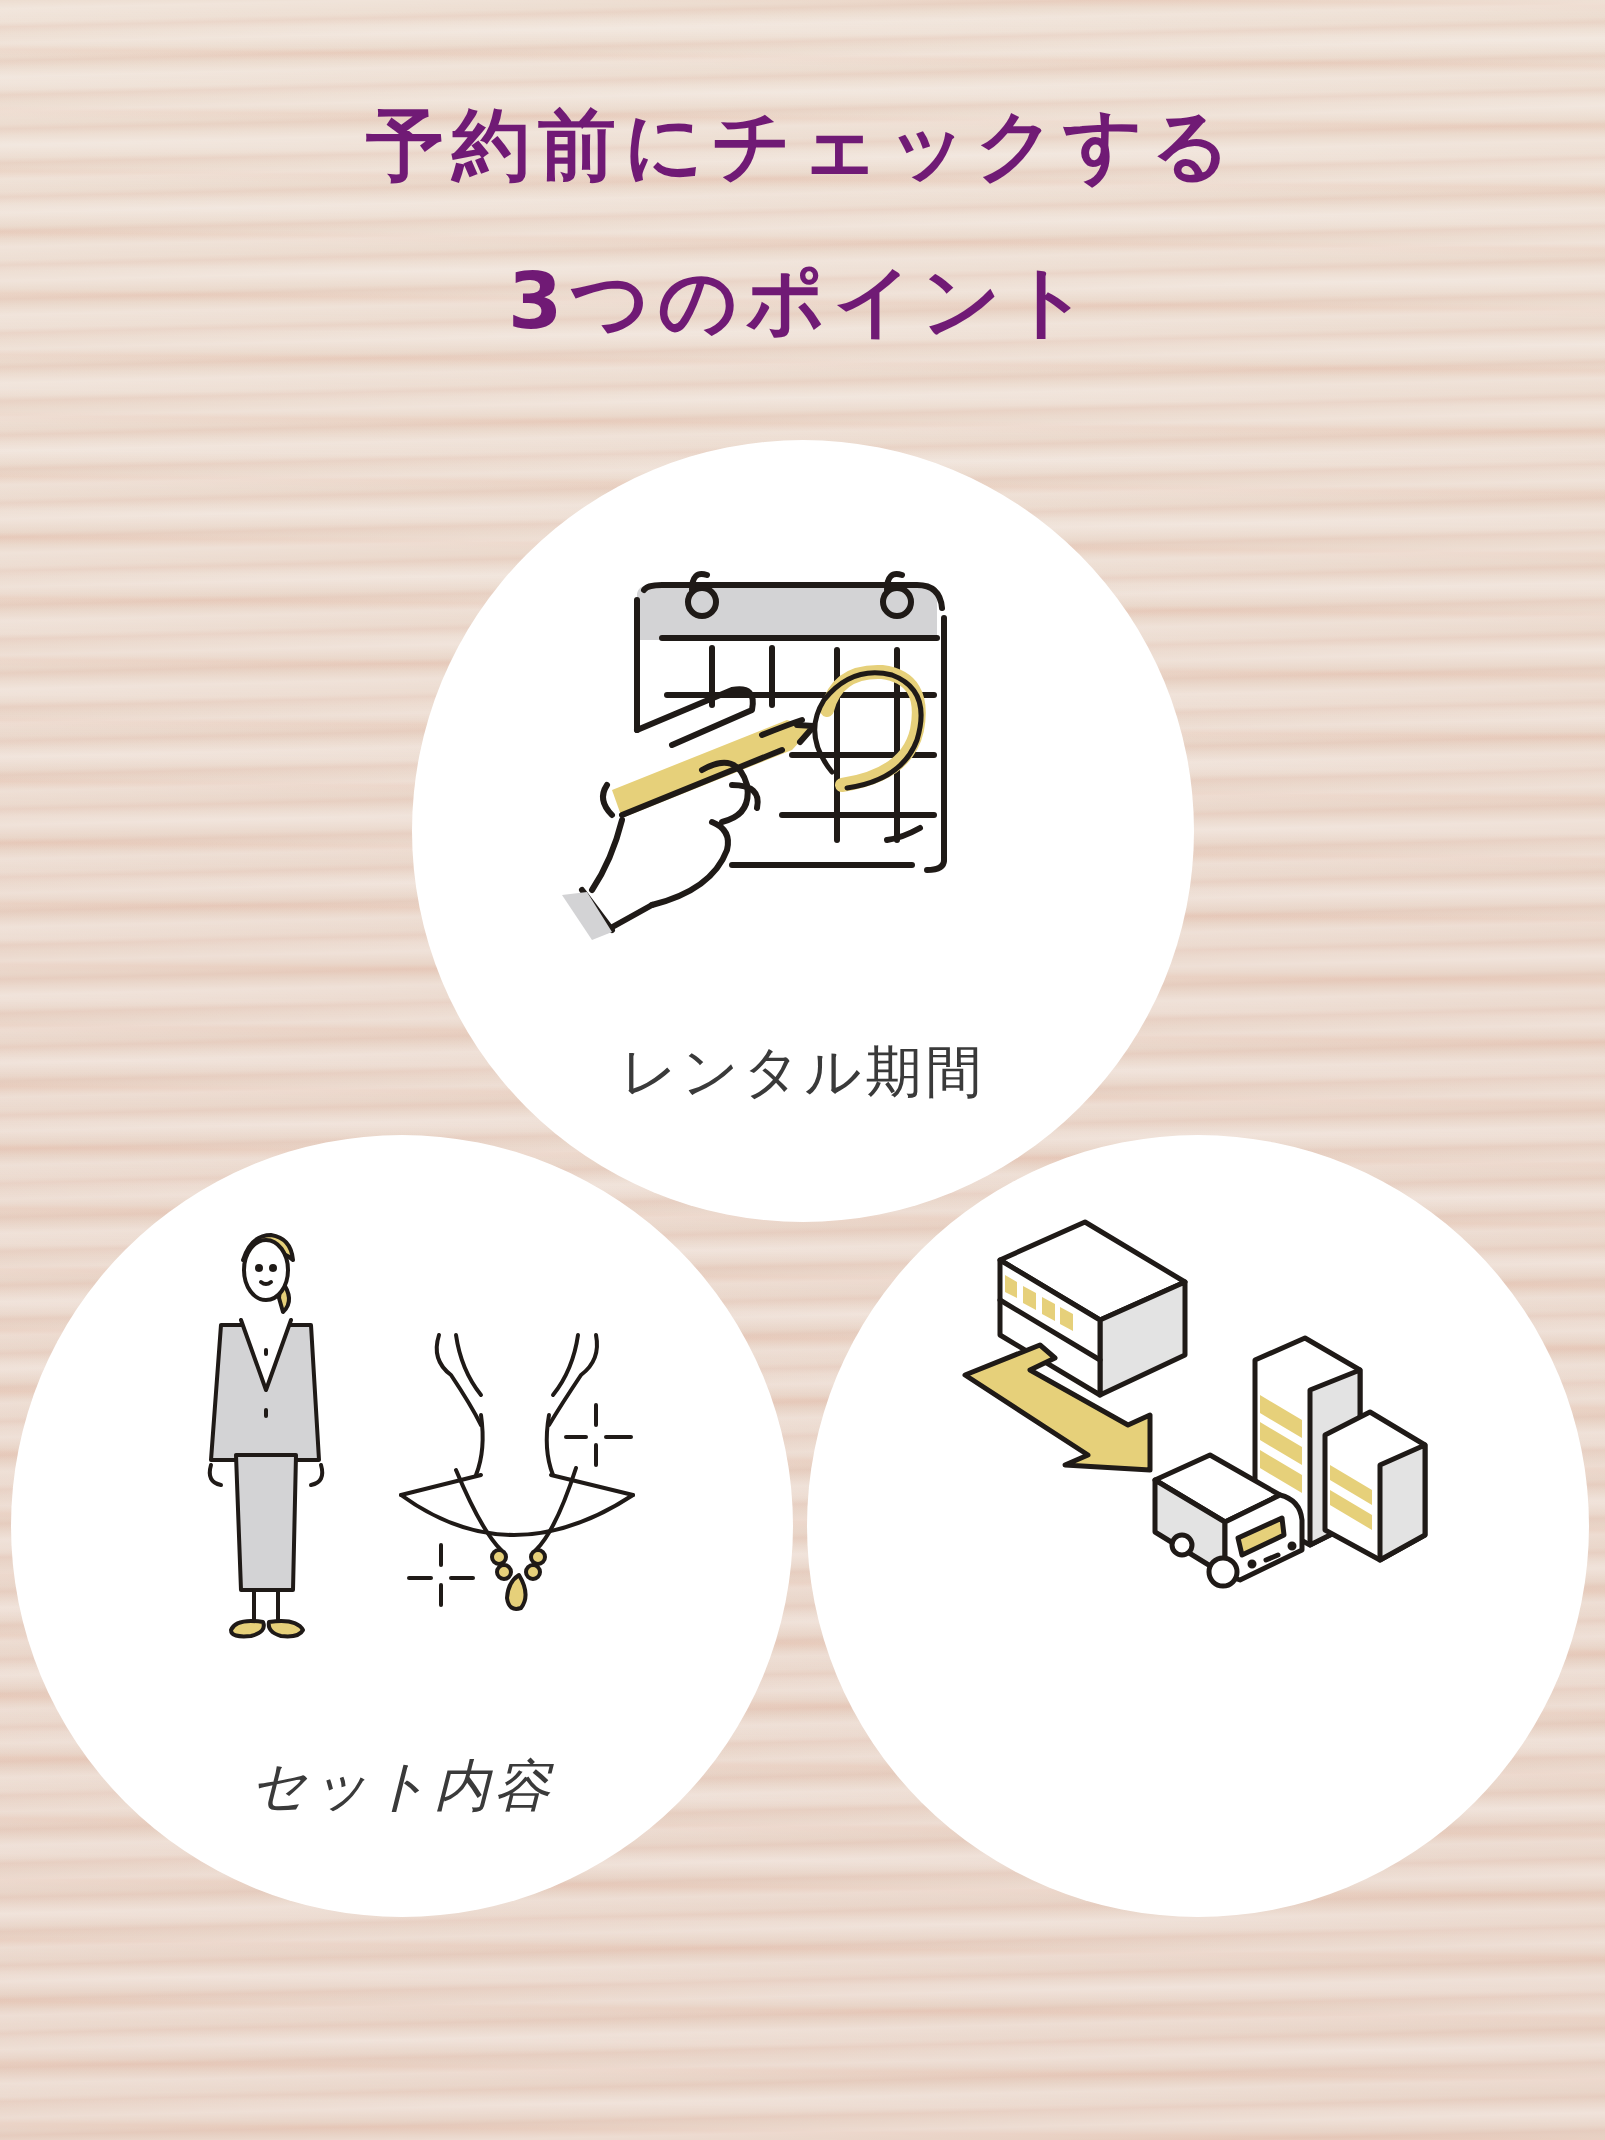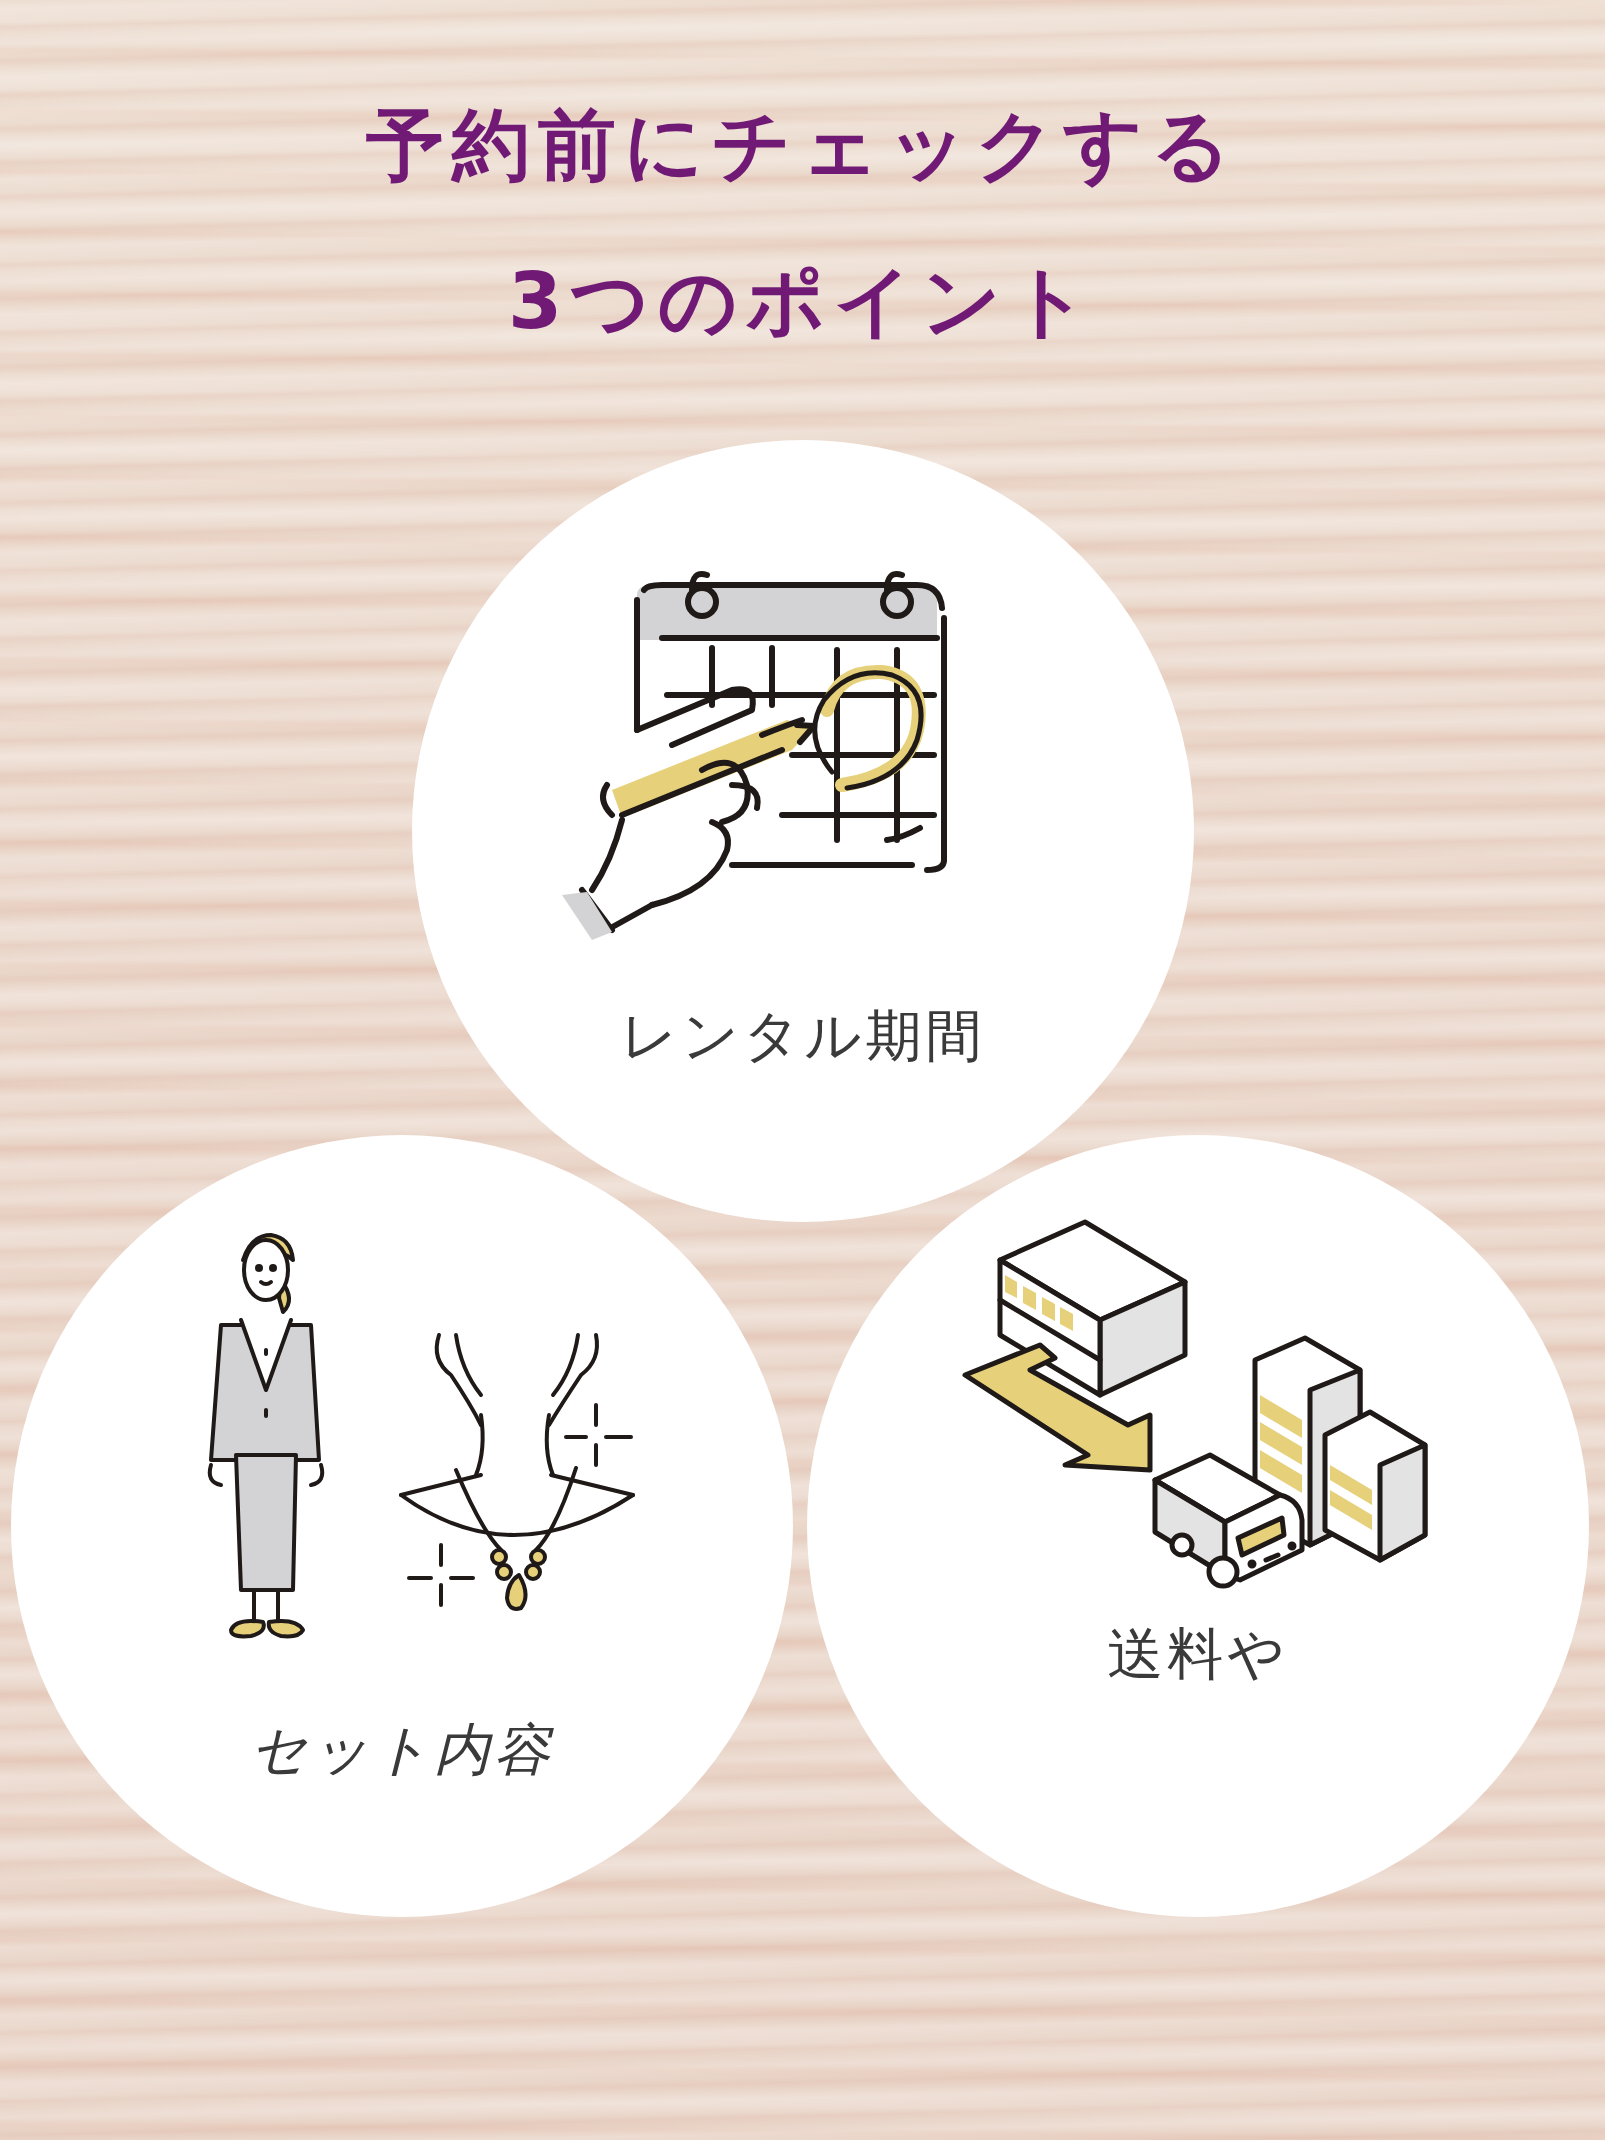--- a/index.html
+++ b/index.html
@@ -22,21 +22,21 @@
   .title.l2 { top: 262px; }
   .circle {
     position: absolute; width: 782px; height: 782px; border-radius: 50%;
     background: #ffffff;
   }
   .c-top { left: 412px; top: 440px; }
   .c-left { left: 11px; top: 1135px; }
   .c-right { left: 807px; top: 1135px; }
   .label {
     position: absolute; left: 0; right: 0; text-align: center;
-    font-size: 56px; color: #3a3a3a; letter-spacing: 4px; line-height: 1.45;
+    font-size: 56px; color: #3a3a3a; letter-spacing: 4px; line-height: 1.45; margin-top: 36px;
   }
   .c-top .label { top: 555px; }
   .c-left .label { top: 574px; font-style: italic; }
   .c-right .label { top: 478px; }
   .illus { position: absolute; }
   .c-top .illus { left: 140px; top: 120px; width: 500px; height: 420px; }
   .c-left .illus { left: 170px; top: 85px; width: 480px; height: 440px; }
   .c-right .illus { left: 153px; top: 65px; width: 480px; height: 420px; }
 </style>
 </head>
@@ -165,15 +165,14 @@
     <path d="M195 280 L265 322 L265 375 L195 332 Z" fill="#e3e3e3"></path>
     <path d="M265 322 L320 295 Q340 300 342 320 L342 350 L280 380 L265 375 Z" fill="#fff"></path>
     <path d="M278 338 L322 318 L324 335 L282 355 Z" fill="#e6d07a"></path>
     <circle cx="222" cy="345" r="10" fill="#fff"></circle>
     <circle cx="263" cy="372" r="14" fill="#fff"></circle>
     <circle cx="292" cy="364" r="2" fill="#1f1a17"></circle>
     <circle cx="332" cy="346" r="2" fill="#1f1a17"></circle>
     <line x1="306" y1="360" x2="318" y2="355"></line>
   </svg>
   <div class="label">
-    <div>送料や</div>
   </div>
 </div>
 
 </body></html>

